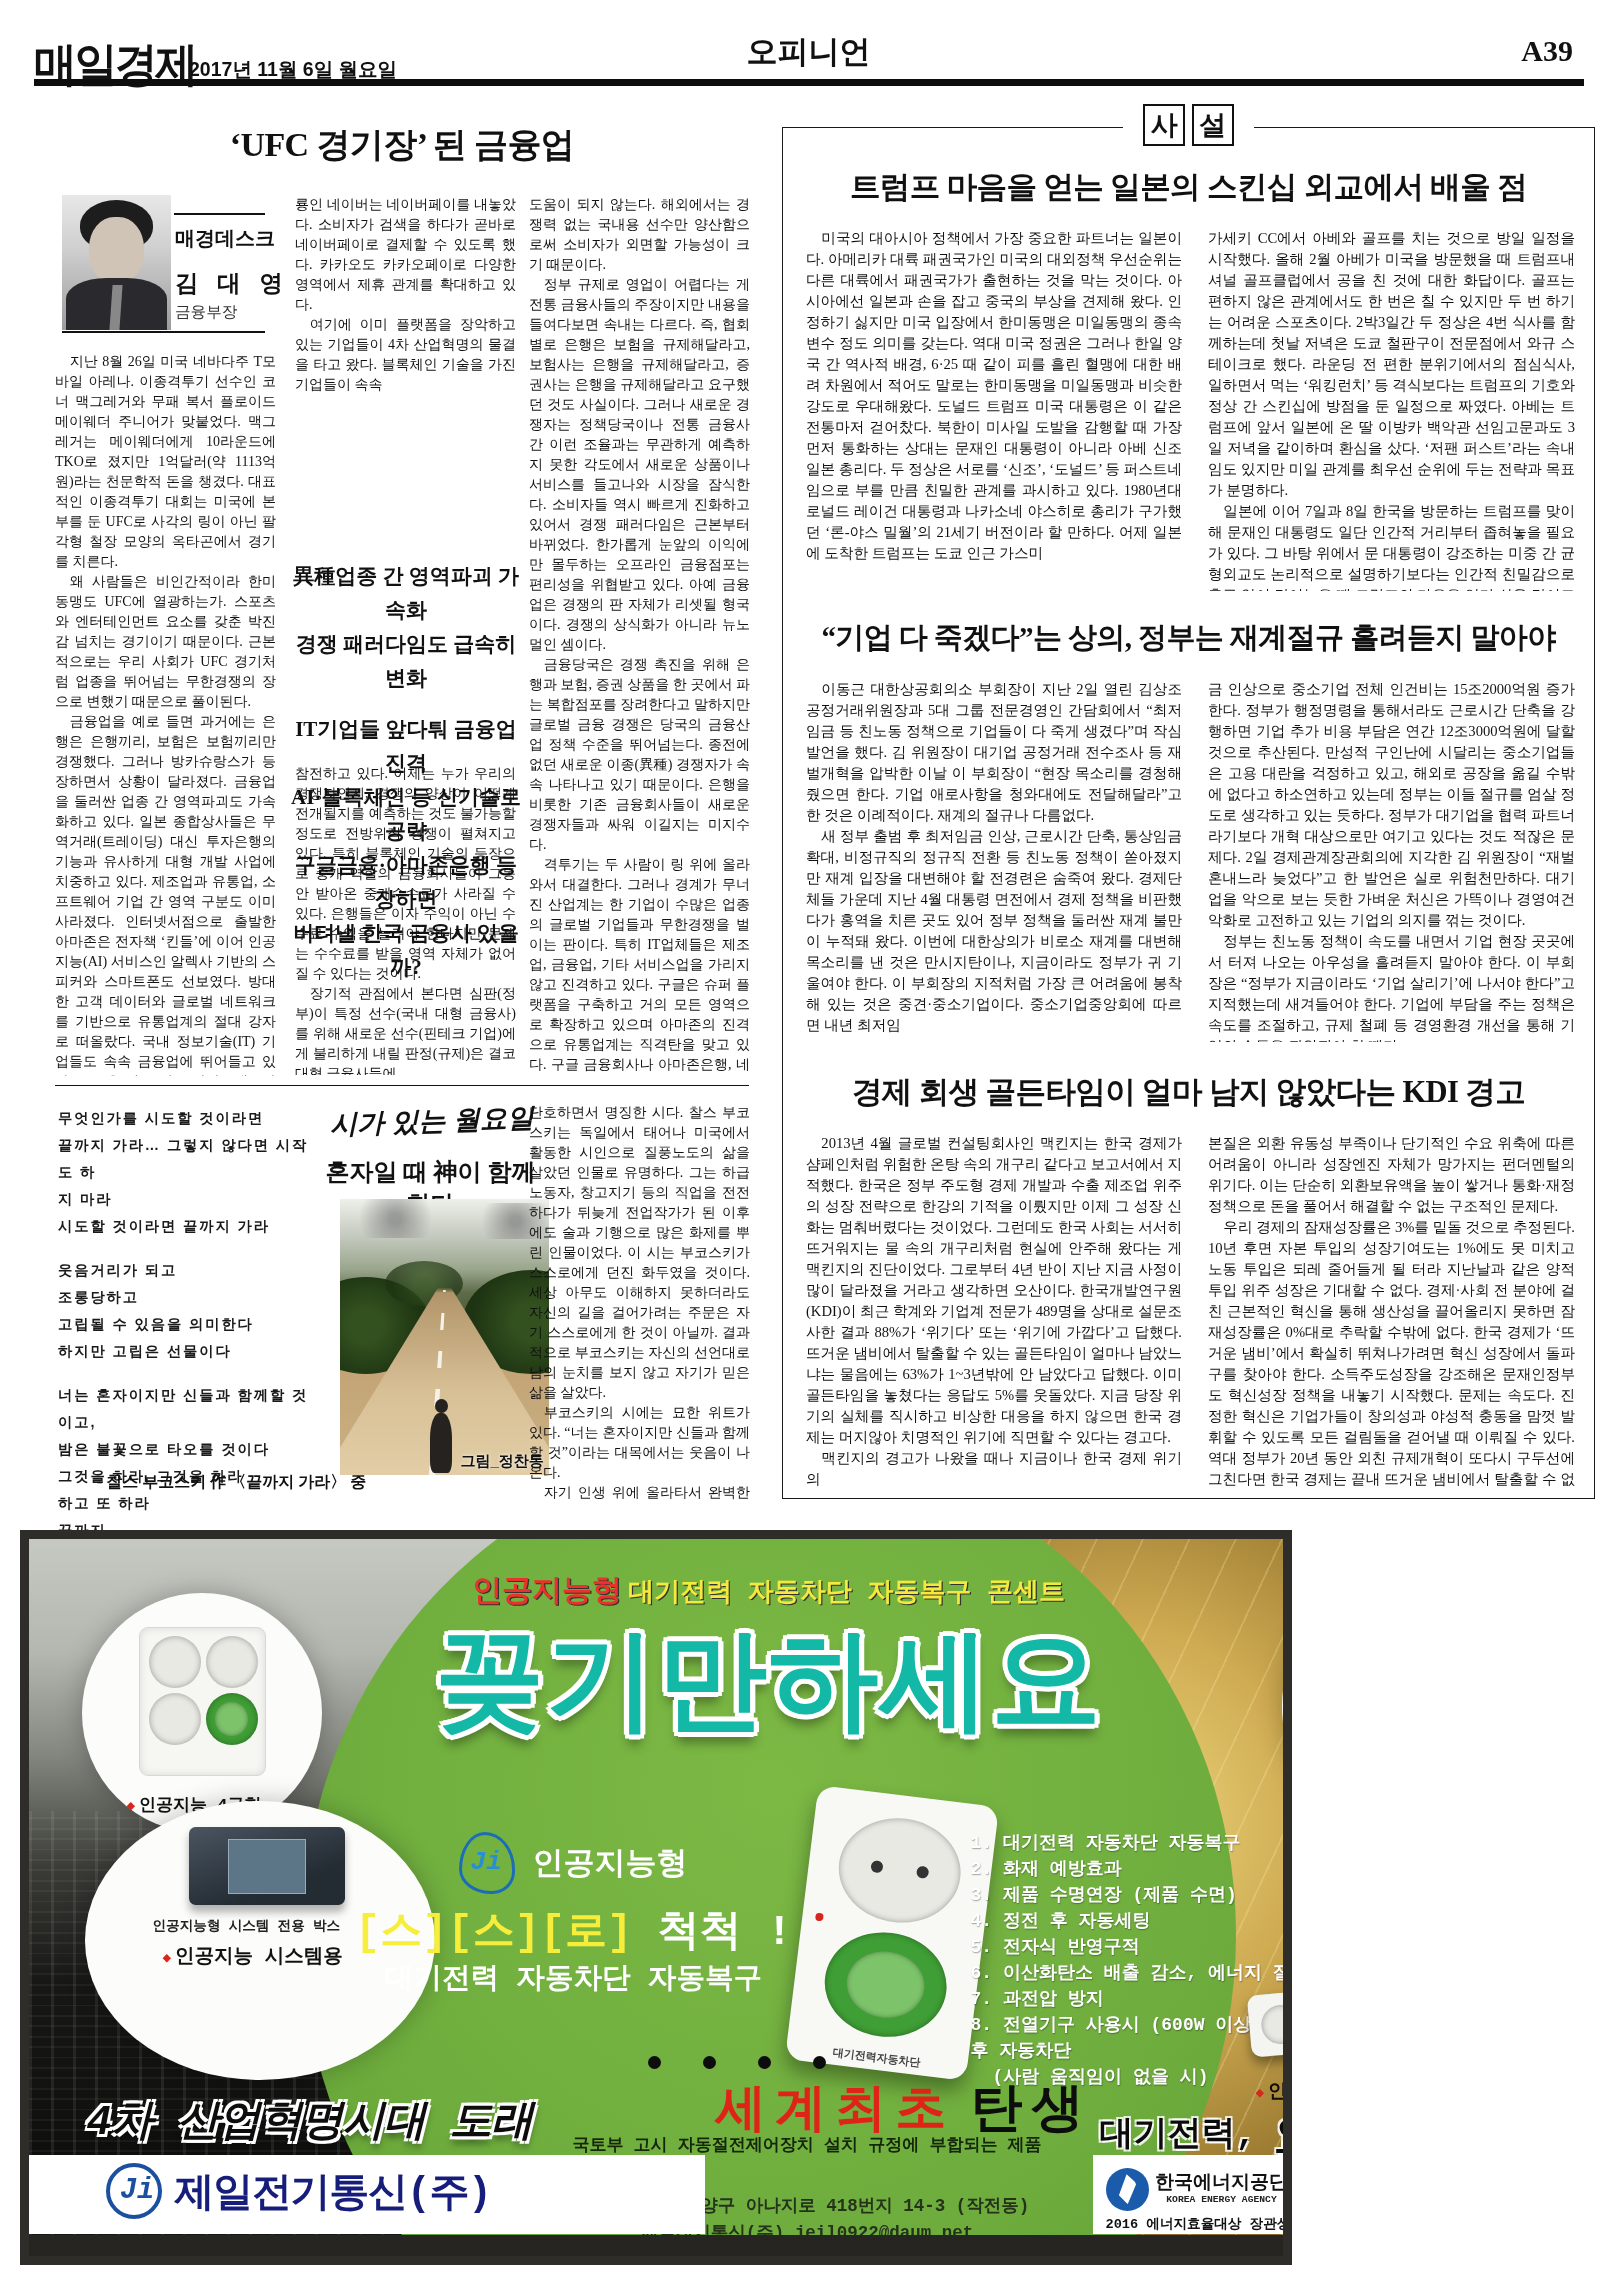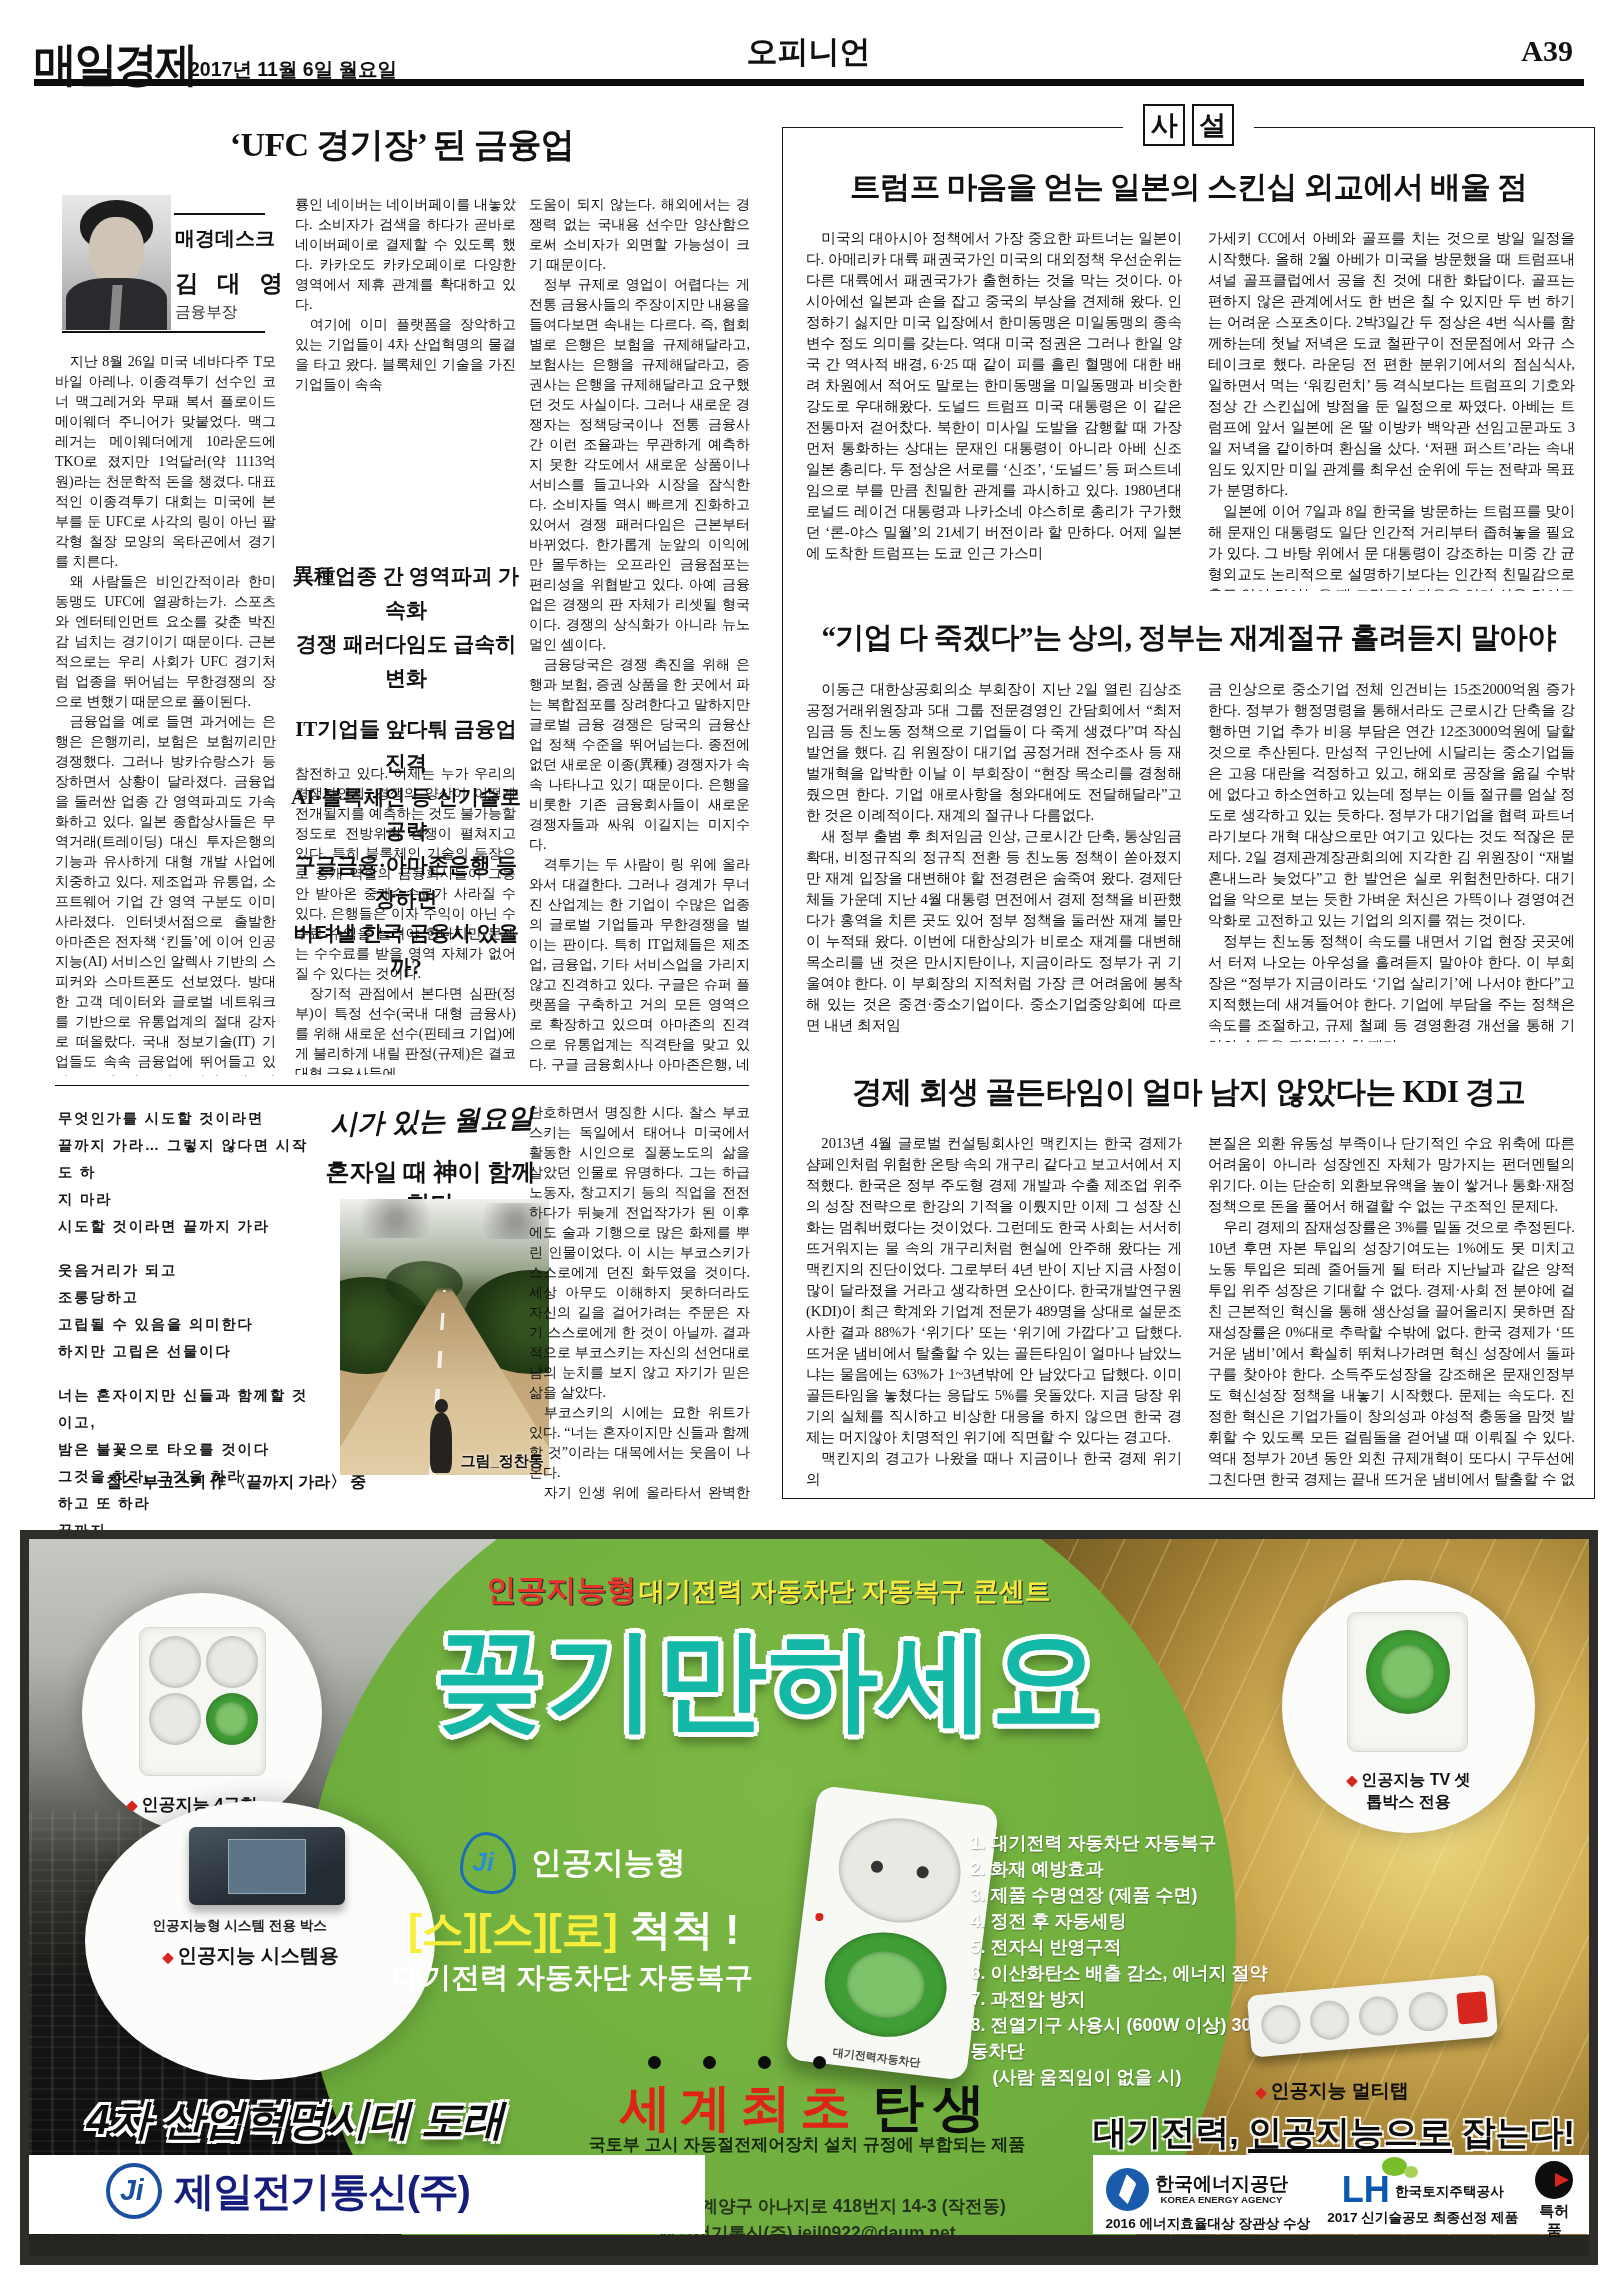--- a/index.html
+++ b/index.html
@@ -85,22 +85,22 @@
   .ed-col{font-size:14.6px;line-height:21px;text-align:justify;overflow:hidden}
   .ed-col p{text-indent:1.05em}
   .e1a{left:806px;top:228px;width:376px;height:363px}
   .e1b{left:1208px;top:228px;width:367px;height:363px}
   .e2a{left:806px;top:679px;width:376px;height:363px}
   .e2b{left:1208px;top:679px;width:367px;height:363px}
   .e3a{left:806px;top:1133px;width:376px;height:354px}
   .e3b{left:1208px;top:1133px;width:367px;height:354px}
 
   
-  .ad{left:19.5px;top:1530px;width:1578px;height:735px;border:9px solid #2e2d2a;background:#111;
-      font-family:Liberation Sans, sans-serif;overflow:hidden}
+  .ad{left:19.5px;top:1530px;width:1272px;height:735px;border:9px solid #2e2d2a;background:#111;
+      font-family:Liberation Mono, monospace;overflow:hidden}
   .ad .bg-left{position:absolute;left:0;top:0;width:1012px;height:100%;
       background:linear-gradient(180deg,#c6c9c2 0%,#b4b7b0 16%,#848780 30%,#3a3b36 46%,#171815 62%,#0a0b09 100%)}
   .ad .bg-left .windows{position:absolute;left:0;top:38%;width:100%;height:62%;
       background:repeating-linear-gradient(90deg,rgba(255,255,255,.08) 0 3.2px,transparent 3.2px 22px),
                  repeating-linear-gradient(0deg,rgba(255,255,255,.05) 0 1.9px,transparent 1.9px 10.4px)}
   .ad .bg-right{position:absolute;right:0;top:0;width:558px;height:100%;
       background:radial-gradient(ellipse at 72% 40%,#ecd77e 0%,#cfab52 32%,#97772f 62%,#5a471b 100%)}
   .ad .bg-right .rays{position:absolute;inset:0;
       background:repeating-linear-gradient(115deg,rgba(255,243,180,.22) 0 1.9px,transparent 1.9px 42px)}
   .ad .blob{position:absolute;left:273px;top:-91px;width:934px;height:973px;border-radius:50%;
@@ -153,21 +153,21 @@
   .cprod .cs2{left:30px;top:138px;width:122px;height:104px}
   .cprod .hole{position:absolute;width:11.7px;height:11.7px;border-radius:50%;background:#333;top:45px}
   .cprod .h1{left:32px}.cprod .h2{left:78px}
   .cprod .led{position:absolute;left:13px;top:127px;width:7.8px;height:7.8px;border-radius:50%;background:#d7261d}
   .cprod .clabel{position:absolute;left:0;bottom:5.2px;width:100%;text-align:center;font-size:11px;font-weight:700;color:#444}
 
   .features{position:absolute;left:942px;top:291px;width:363px;color:#fff;font-weight:800;
       font-size:18px;line-height:26px;text-shadow:0.6px 1.3px 1.3px rgba(0,0,0,.35)}
   .features .sub{padding-left:22px}
 
-  .world{position:absolute;left:493px;top:517px;width:571px;text-align:center}
+  .world{position:absolute;left:493px;top:517px;width:571px;text-align:right}
   .dots{display:flex;gap:42px;justify-content:center;transform:translateX(-70px)}
   .dot{width:13px;height:13px;border-radius:50%;background:#0d0d0d}
   .world-words{margin-top:3.9px;font-weight:900;letter-spacing:9px}
   .world-words .red{color:#de2417;font-size:51px}
   .world-words .blk{color:#0d0d0d;font-size:52px}
   .compliance{position:absolute;left:493px;top:594px;width:571px;text-align:center;font-weight:800;font-size:17px;color:#15270a}
   .addr{position:absolute;left:545px;top:654px;width:467px;text-align:center;font-weight:700;font-size:17.5px;
         line-height:27px;color:#25331a}
 
   .tvprod{position:absolute;left:65px;top:32px;width:121px;height:140px}

